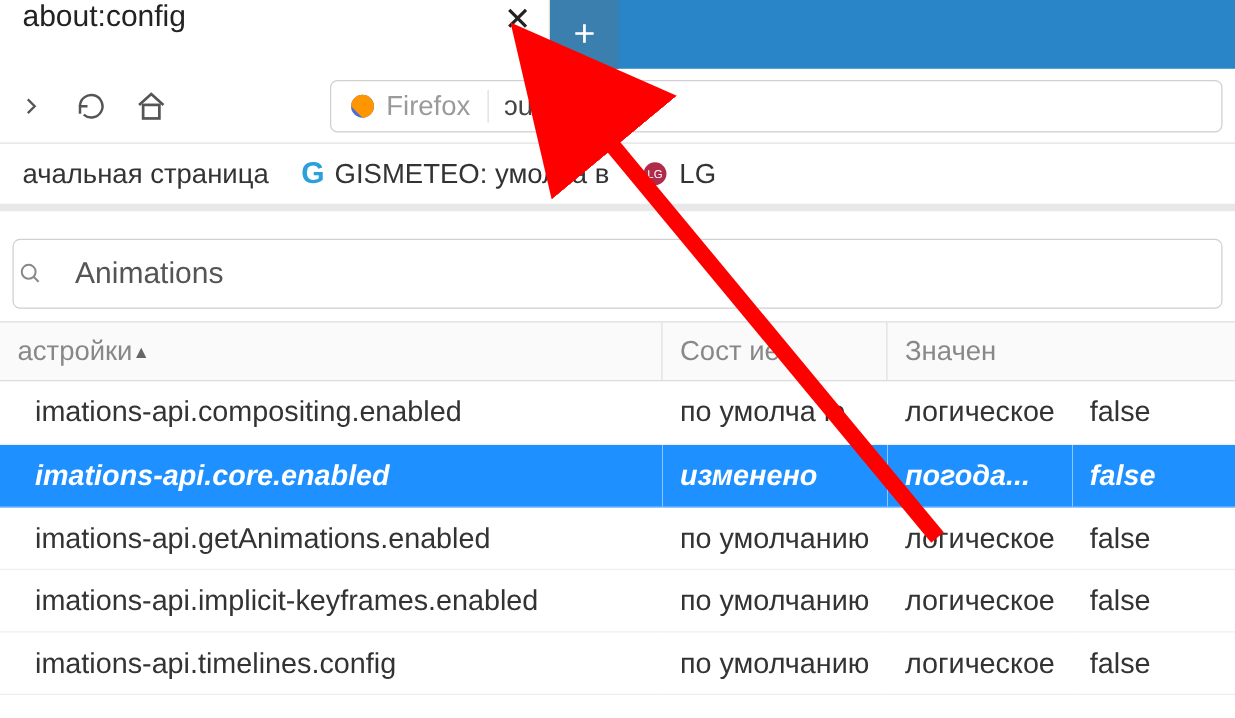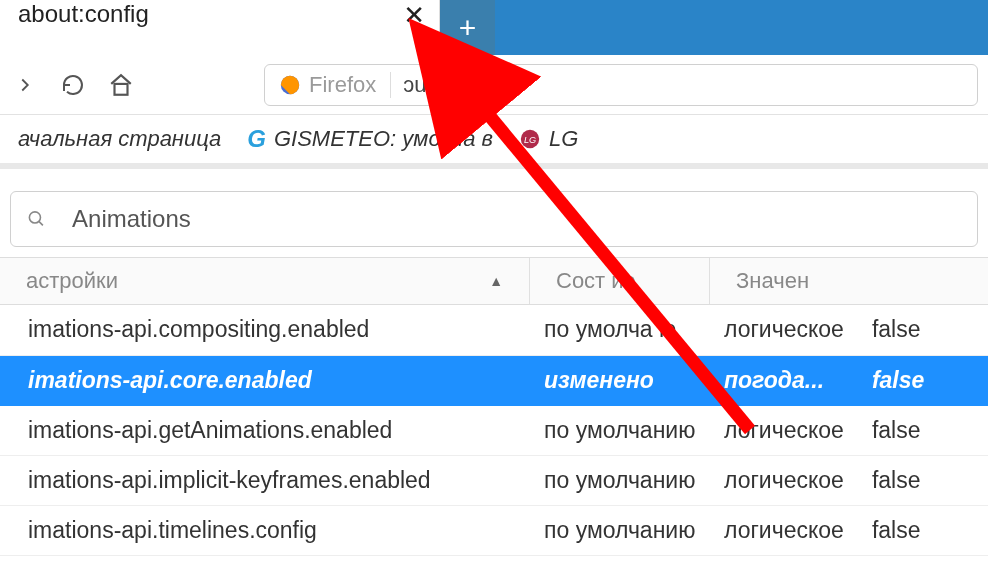--- a/index.html
+++ b/index.html
@@ -70,45 +70,45 @@
   .addr { color: #444; font-size: 22px; }
   .bookmarks {
     display: flex;
     align-items: center;
     gap: 26px;
     height: 48px;
     padding: 0 18px;
     font-size: 22px;
     color: #333;
   }
-  .bmitem { display:flex; align-items:center; gap:8px; cursor:pointer;font-style:italic; }
+  .bmitem { display:flex; align-items:center; gap:8px; cursor:pointer; }
   .gico { color:#2aa0dd; font-weight:bold; font-size:24px;}
   .content { border-top: 6px solid #e8e8e8; }
   .searchbox {
     margin: 22px 10px 10px 10px;
     border: 1px solid #d0d0d0;
     border-radius: 6px;
     display: flex;
     align-items: center;
     height: 56px;
-    padding: 0 16px;
+    padding: 0 4px;
     gap: 26px;
   }
   .searchbox input {
     border: none; outline: none; font-size: 24px; color:#555; width:100%; background:transparent;
   }
   .headers {
     display: flex;
     border-top: 1px solid #ddd;
     border-bottom: 1px solid #ddd;
     background: #fafafa;
     color: #888;
     font-size: 22px;
   }
-  .col { padding: 10px 26px; display:flex; align-items:center; justify-content:space-between;}
+  .col { padding: 10px 14px; display:flex; align-items:center; justify-content:flex-start;}
   .col.name { width: 530px; border-right:1px solid #e0e0e0;}
   .col.state { width: 180px; border-right:1px solid #e0e0e0;}
   .col.type { width: 140px; border-right:1px solid #e0e0e0;}
   .col.val { flex:1;}
   .sortico { font-size:14px; color:#666; }
   table { width: 100%; border-collapse: collapse; }
   tr { height: 50px; font-size: 23px; color:#333; }
   tr td { padding: 0 14px; border-bottom: 1px solid #eee; white-space:nowrap; overflow:hidden;}
   tr.selected { background:#1e90ff; color:#fff; font-weight:bold;}
   tr.selected td { border-bottom: 1px solid #1e90ff; font-style: italic;}

